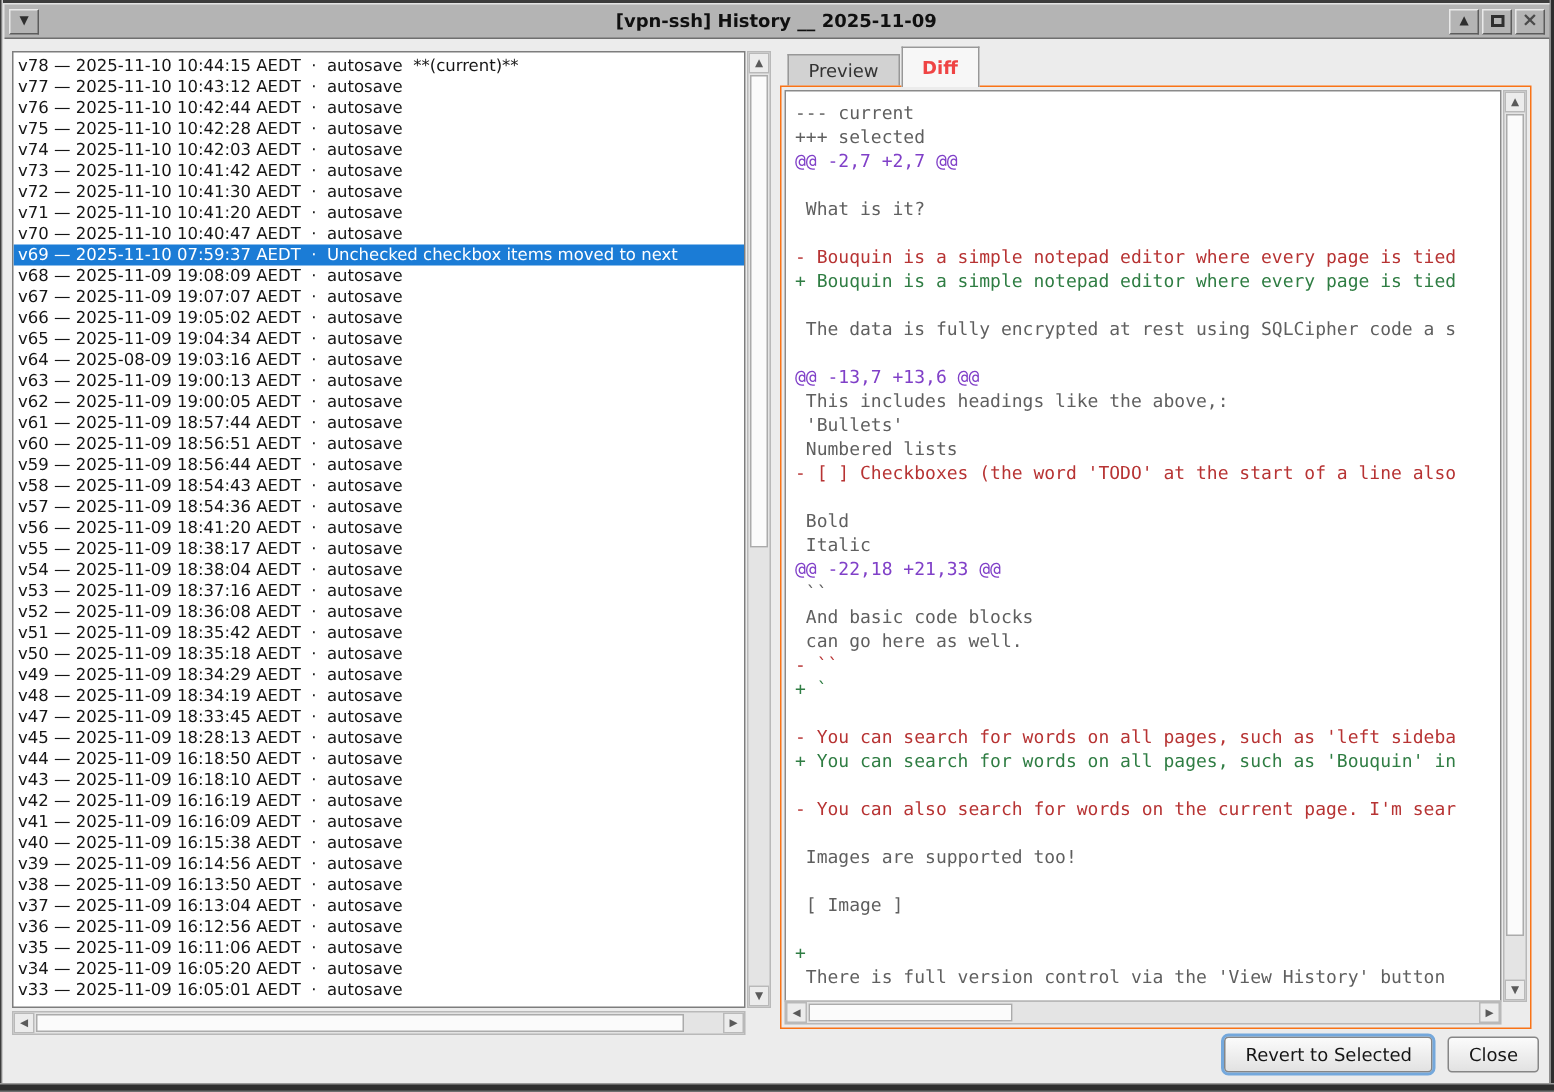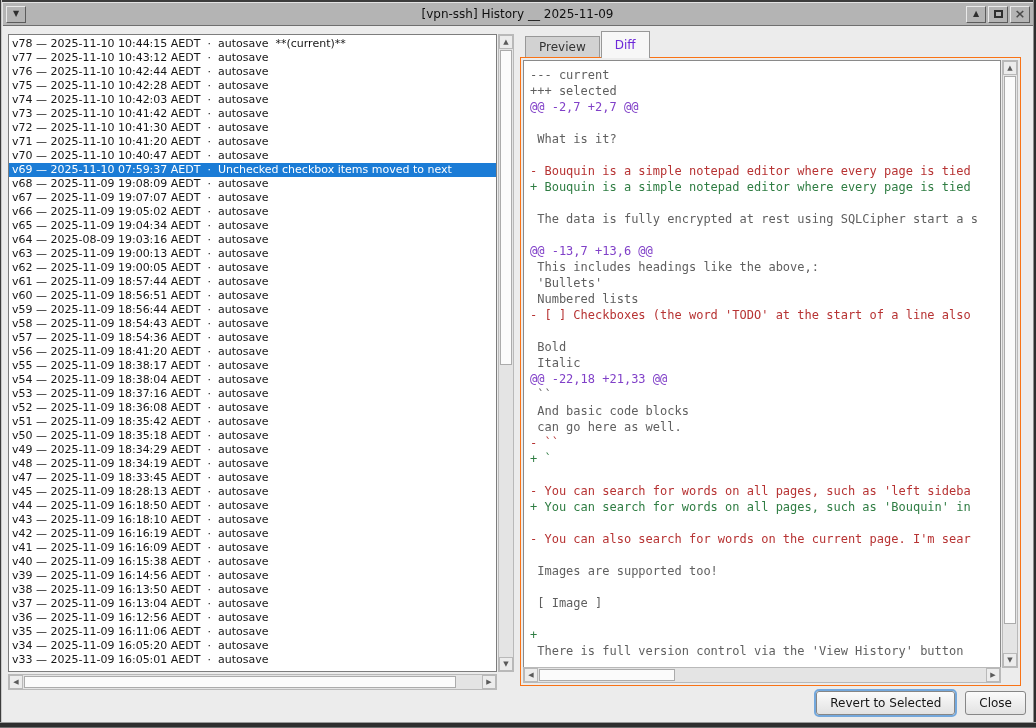--- a/index.html
+++ b/index.html
@@ -7,21 +7,21 @@
   .window{position:absolute;inset:0;background:var(--window-bg);}
   
   .frame-top{position:absolute;left:0;top:0;right:0;height:2px;background:#3c3c3c;}
   .frame-left{position:absolute;left:0;top:0;bottom:0;width:2px;background:#3c3c3c;border-right:1px solid #c9c9c9;box-sizing:border-box;}
   .frame-right{position:absolute;right:0;top:0;bottom:0;width:3px;background:#2e2e2e;border-left:1px solid #8e8e8e;box-sizing:border-box;}
   .frame-bottom{position:absolute;left:0;right:0;bottom:0;height:6px;background:#2e2e2e;border-top:1px solid #9a9a9a;border-bottom:1px solid #6f6f6f;box-sizing:border-box;}
   
   .titlebar{position:absolute;left:2px;right:3px;top:2px;height:24px;background:var(--titlebar-bg);
     box-shadow:inset 0 1px 0 #e3e3e3, inset 1px 0 0 #e3e3e3, inset 0 -1px 0 #6f6f6f;
     display:flex;align-items:center;}
-  .title-text{position:absolute;left:0;right:0;text-align:center;font-size:12px;font-weight:normal;color:#101010;pointer-events:none;}
+  .title-text{position:absolute;left:0;right:0;text-align:center;font-size:12px;font-weight:bold;color:#101010;pointer-events:none;}
   .tb-btn{width:20px;height:17px;background:var(--titlebar-bg);border:1px solid;border-color:#e9e9e9 #5c5c5c #5c5c5c #e9e9e9;
     box-sizing:border-box;display:flex;align-items:center;justify-content:center;color:#2f2f2f;font-size:8px;line-height:1;}
   .tb-btn.menu{margin-left:4px;}
   .tb-right{position:absolute;right:3px;display:flex;gap:2px;}
   .max-glyph{width:9px;height:8px;border:2px solid #2f2f2f;box-sizing:border-box;background:transparent;}
   .close-glyph{font-size:13px;font-weight:bold;color:#4a4a4a;margin-top:-2px;}
   
   .listbox{position:absolute;left:8px;top:34px;width:489px;height:638px;background:#ffffff;
     border:1px solid #7d7d7d;box-sizing:border-box;overflow:hidden;padding-top:2px;}
   .lb-row{height:14px;line-height:14px;font-size:11px;color:#161616;padding-left:3px;white-space:pre;overflow:hidden;}
@@ -40,21 +40,21 @@
   #hist-hsb{left:8px;top:674px;width:489px;height:16px;}
   #hist-hsb .thumb{top:1px;height:12px;left:15px;width:432px;}
   #diff-vsb{position:absolute;right:2px;top:2px;width:16px;height:608px;}
   #diff-vsb .thumb{left:1px;width:12px;top:15px;height:548px;}
   #diff-hsb{position:absolute;left:2px;bottom:2px;width:478px;height:16px;}
   #diff-hsb .thumb{top:1px;height:12px;left:15px;width:136px;}
   
   .tabs{position:absolute;left:525px;top:33px;height:25px;display:flex;align-items:flex-end;}
   .tab{font-size:12px;color:#333;background:#d2d2d2;border:1px solid #989898;box-sizing:border-box;
     padding:3px 13px 4px 13px;margin-right:1px;border-bottom:none;}
-  .tab.active{background:#f7f7f7;color:#6d28d9;padding-top:6px;padding-bottom:6px;position:relative;z-index:3;}
+  .tab.active{background:#f7f7f7;color:#ef4444;padding-top:6px;padding-bottom:6px;position:relative;z-index:3;font-weight:bold;}
   
   .diff-frame{position:absolute;left:520px;top:57px;width:501px;height:629px;border:1px solid #f97316;
     background:var(--window-bg);box-sizing:border-box;z-index:2;}
   .diff-text{position:absolute;left:2px;top:2px;width:478px;height:608px;background:#ffffff;border:1px solid #8a8a8a;
     box-sizing:border-box;overflow:hidden;padding:6px 0 0 6px;
     font-family:"DejaVu Sans Mono","Liberation Mono",monospace;font-size:12px;}
   .dl{height:16px;line-height:16px;white-space:pre;overflow:hidden;}
   .k-meta{color:var(--diff-meta);} .k-ctx{color:var(--diff-ctx);}
   .k-hunk{color:var(--diff-hunk);} .k-del{color:var(--diff-del);} .k-add{color:var(--diff-add);}
   
@@ -166,21 +166,21 @@
     <div class="diff-text" id="diff-text">
         <div class="dl k-meta">--- current</div>
         <div class="dl k-meta">+++ selected</div>
         <div class="dl k-hunk">@@ -2,7 +2,7 @@</div>
         <div class="dl k-blank"> </div>
         <div class="dl k-ctx"> What is it?</div>
         <div class="dl k-blank"> </div>
         <div class="dl k-del">- Bouquin is a simple notepad editor where every page is tied</div>
         <div class="dl k-add">+ Bouquin is a simple notepad editor where every page is tied</div>
         <div class="dl k-blank"> </div>
-        <div class="dl k-ctx"> The data is fully encrypted at rest using SQLCipher start a s</div>
+        <div class="dl k-ctx"> The data is fully encrypted at rest using SQLCipher code a s</div>
         <div class="dl k-blank"> </div>
         <div class="dl k-hunk">@@ -13,7 +13,6 @@</div>
         <div class="dl k-ctx"> This includes headings like the above,:</div>
         <div class="dl k-ctx"> 'Bullets'</div>
         <div class="dl k-ctx"> Numbered lists</div>
         <div class="dl k-del">- [ ] Checkboxes (the word 'TODO' at the start of a line also</div>
         <div class="dl k-blank"> </div>
         <div class="dl k-ctx"> Bold</div>
         <div class="dl k-ctx"> Italic</div>
         <div class="dl k-hunk">@@ -22,18 +21,33 @@</div>

